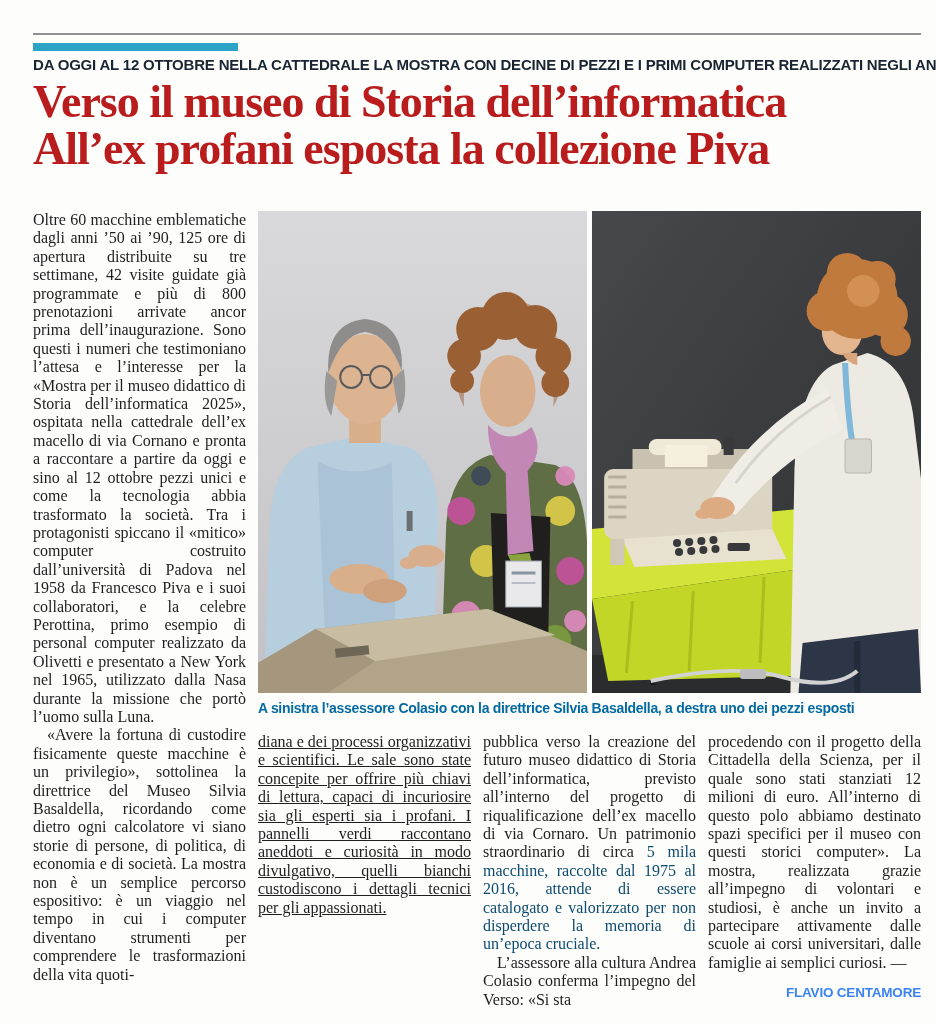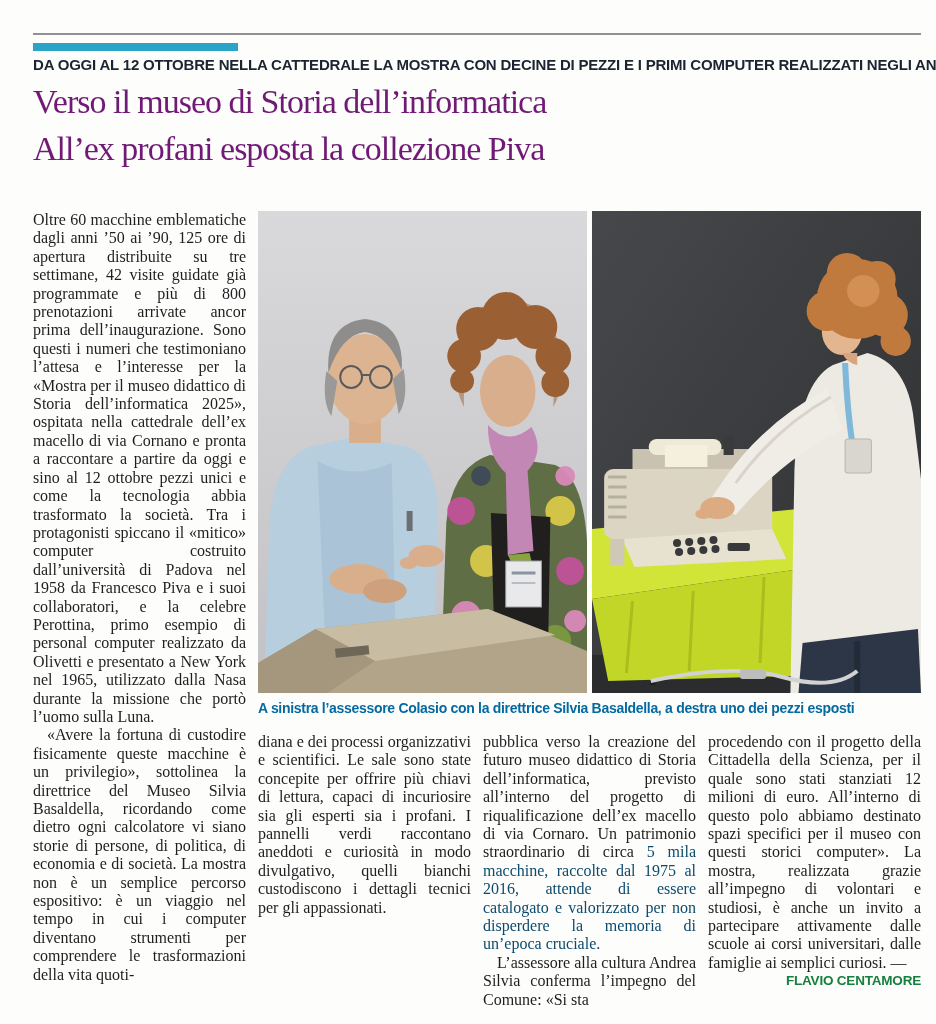--- a/index.html
+++ b/index.html
@@ -9,46 +9,46 @@
     padding:0 15px 0 33px;
     font-family:"Liberation Serif", serif;
   }
   .top-rule { margin-top:33px; height:0; border-top:2px solid #8f9193; width:888px; }
   .accent-bar { margin-top:8px; width:205px; height:8px; background:#2BA4C7; }
   .kicker {
     margin-top:5px; font-family:"Liberation Sans", sans-serif; font-weight:bold;
     font-size:15px; letter-spacing:-0.2px; color:#1a2531; white-space:nowrap;
   }
   .headline {
-    margin-top:5px; font-family:"Liberation Serif", serif; font-weight:normal;
-    font-size:34px; line-height:47px; letter-spacing:-1px; color:#701a75;
+    margin-top:5px; font-family:"Liberation Serif", serif; font-weight:bold;
+    font-size:46px; line-height:47px; letter-spacing:-1px; color:#b91c1c;
   }
   .main {
     margin-top:39px; height:812px; overflow:hidden;
     display:grid; grid-template-columns:repeat(4, 1fr); column-gap:12px;
     grid-template-rows:482px 40px 1fr;
   }
   .col1 { grid-column:1; grid-row:1 / 4; overflow:hidden; }
   .figure-row { grid-column:2 / 5; grid-row:1; display:flex; gap:5px; overflow:hidden; }
   .photo { flex:1 1 0; position:relative; overflow:hidden; background:#ccc; }
   .photo svg { display:block; width:100%; height:100%; }
   .caption-row { grid-column:2 / 5; grid-row:2; }
   .caption {
     margin-top:7px; font-family:"Liberation Sans", sans-serif; font-weight:bold;
     font-size:14px; letter-spacing:-0.3px; color:#0369a1; white-space:nowrap; overflow:hidden;
   }
   .bcol { grid-row:3; overflow:hidden; }
-  .bcol2 { grid-column:2; } .bcol3 { grid-column:3; } .bcol4 { grid-column:4; }
+  .bcol2 { grid-column:2;text-decoration:underline; } .bcol3 { grid-column:3; } .bcol4 { grid-column:4; }
   .body-text { font-size:16px; line-height:18.4px; text-align:justify; color:#1e1e20; }
   .body-text p { margin:0; }
   .body-text p.indent { text-indent:14px; }
   .stat-blue { color:#0c4a6e; }
   .byline {
-    margin-top:0; text-align:right; font-family:"Liberation Sans", sans-serif;
-    font-weight:bold; font-size:13.5px; letter-spacing:-0.2px; color:#15803d;
+    margin-top:12px; text-align:right; font-family:"Liberation Sans", sans-serif;
+    font-weight:bold; font-size:13.5px; letter-spacing:-0.2px; color:#3b82f6;
   }
 </style>
 </head>
 <body>
 
 <div class="page">
 
   <div class="top-rule"></div>
   <div class="accent-bar"></div>
 
@@ -211,21 +211,21 @@
     <div class="caption-row">
       <div class="caption">A sinistra l’assessore Colasio con la direttrice Silvia Basaldella, a destra uno dei pezzi esposti</div>
     </div>
 
     <div class="bcol bcol2 body-text">
       <p>diana e dei processi organizzativi e scientifici. Le sale sono state concepite per offrire più chiavi di lettura, capaci di incuriosire sia gli esperti sia i profani. I pannelli verdi raccontano aneddoti e curiosità in modo divulgativo, quelli bianchi custodiscono i dettagli tecnici per gli appassionati.</p>
     </div>
 
     <div class="bcol bcol3 body-text">
       <p><span>pubblica verso la creazione del futuro museo didattico di Storia dell’informatica, previsto all’interno del progetto di riqualificazione dell’ex macello di via Cornaro. Un patrimonio straordinario di circa </span><span class="stat-blue">5 mila macchine, raccolte dal 1975 al 2016, attende di essere catalogato e valorizzato per non disperdere la memoria di un’epoca cruciale.</span></p>
-      <p class="indent">L’assessore alla cultura Andrea Silvia conferma l’impegno del Comune: «Si sta</p>
+      <p class="indent">L’assessore alla cultura Andrea Colasio conferma l’impegno del Verso: «Si sta</p>
     </div>
 
     <div class="bcol bcol4 body-text">
       <p>procedendo con il progetto della Cittadella della Scienza, per il quale sono stati stanziati 12 milioni di euro. All’interno di questo polo abbiamo destinato spazi specifici per il museo con questi storici computer». La mostra, realizzata grazie all’impegno di volontari e studiosi, è anche un invito a partecipare attivamente dalle scuole ai corsi universitari, dalle famiglie ai semplici curiosi. —</p>
       <div class="byline">FLAVIO CENTAMORE</div>
     </div>
 
   </div>
 </div>
 

